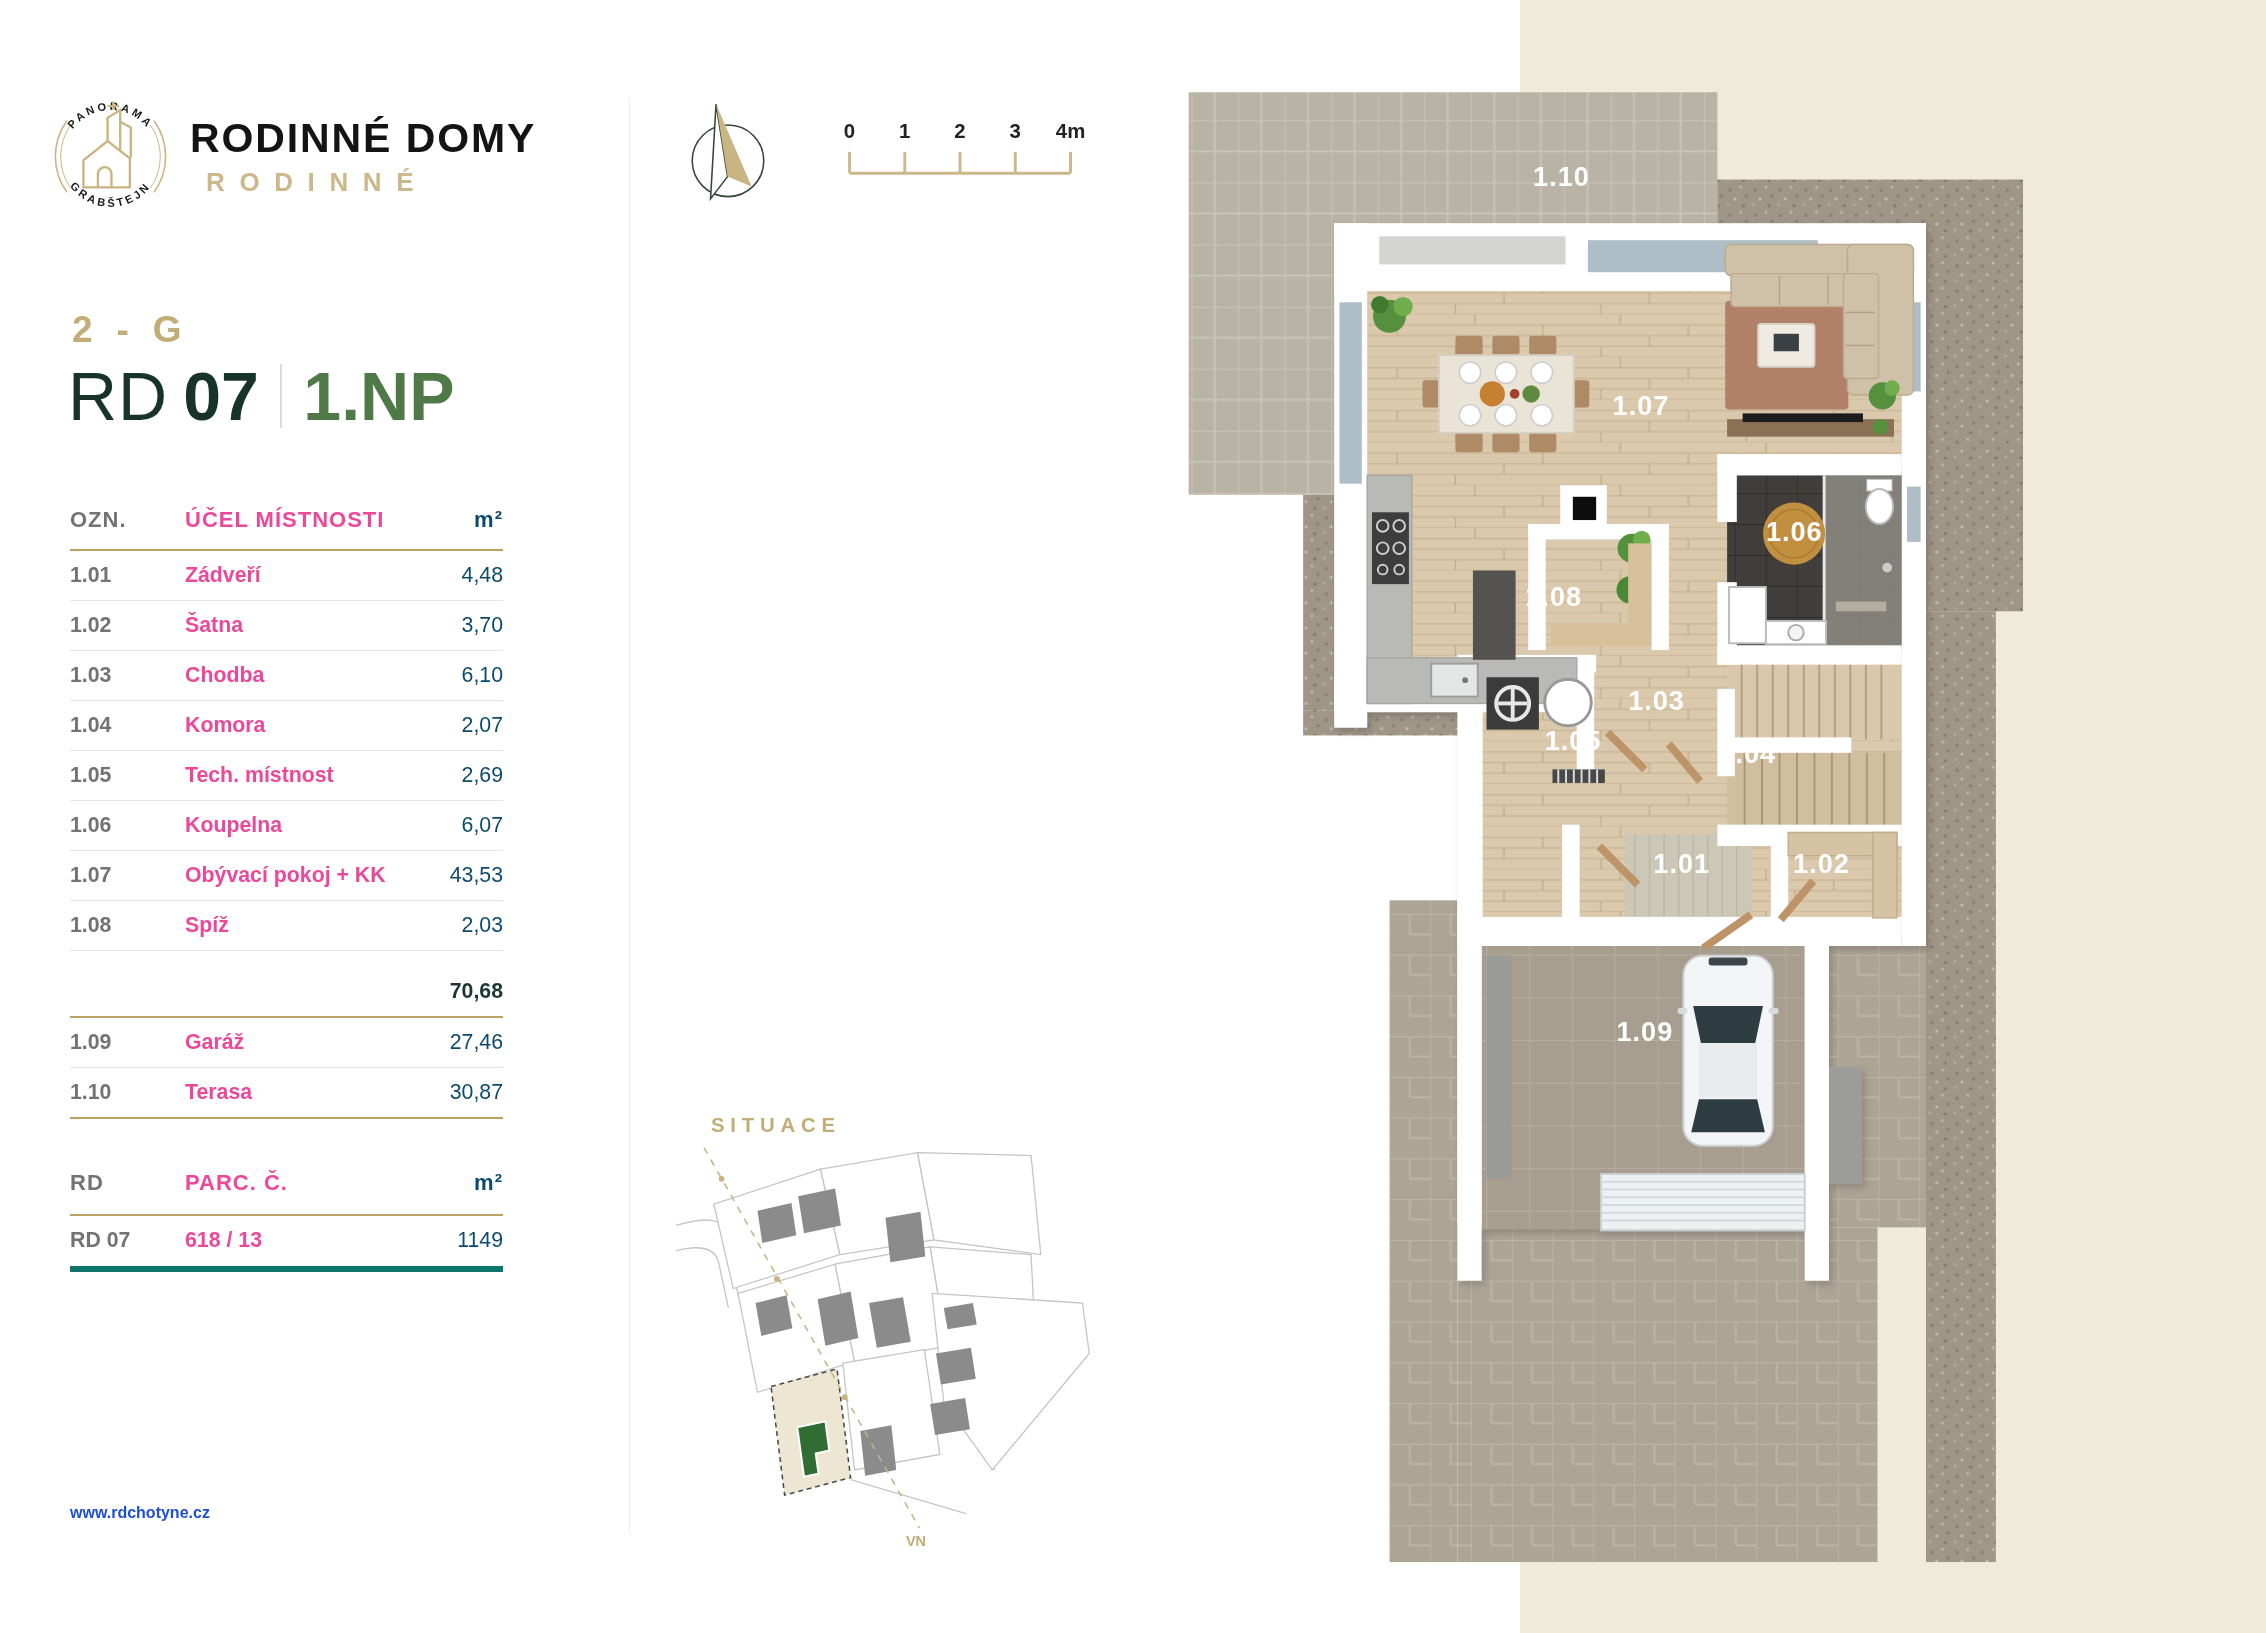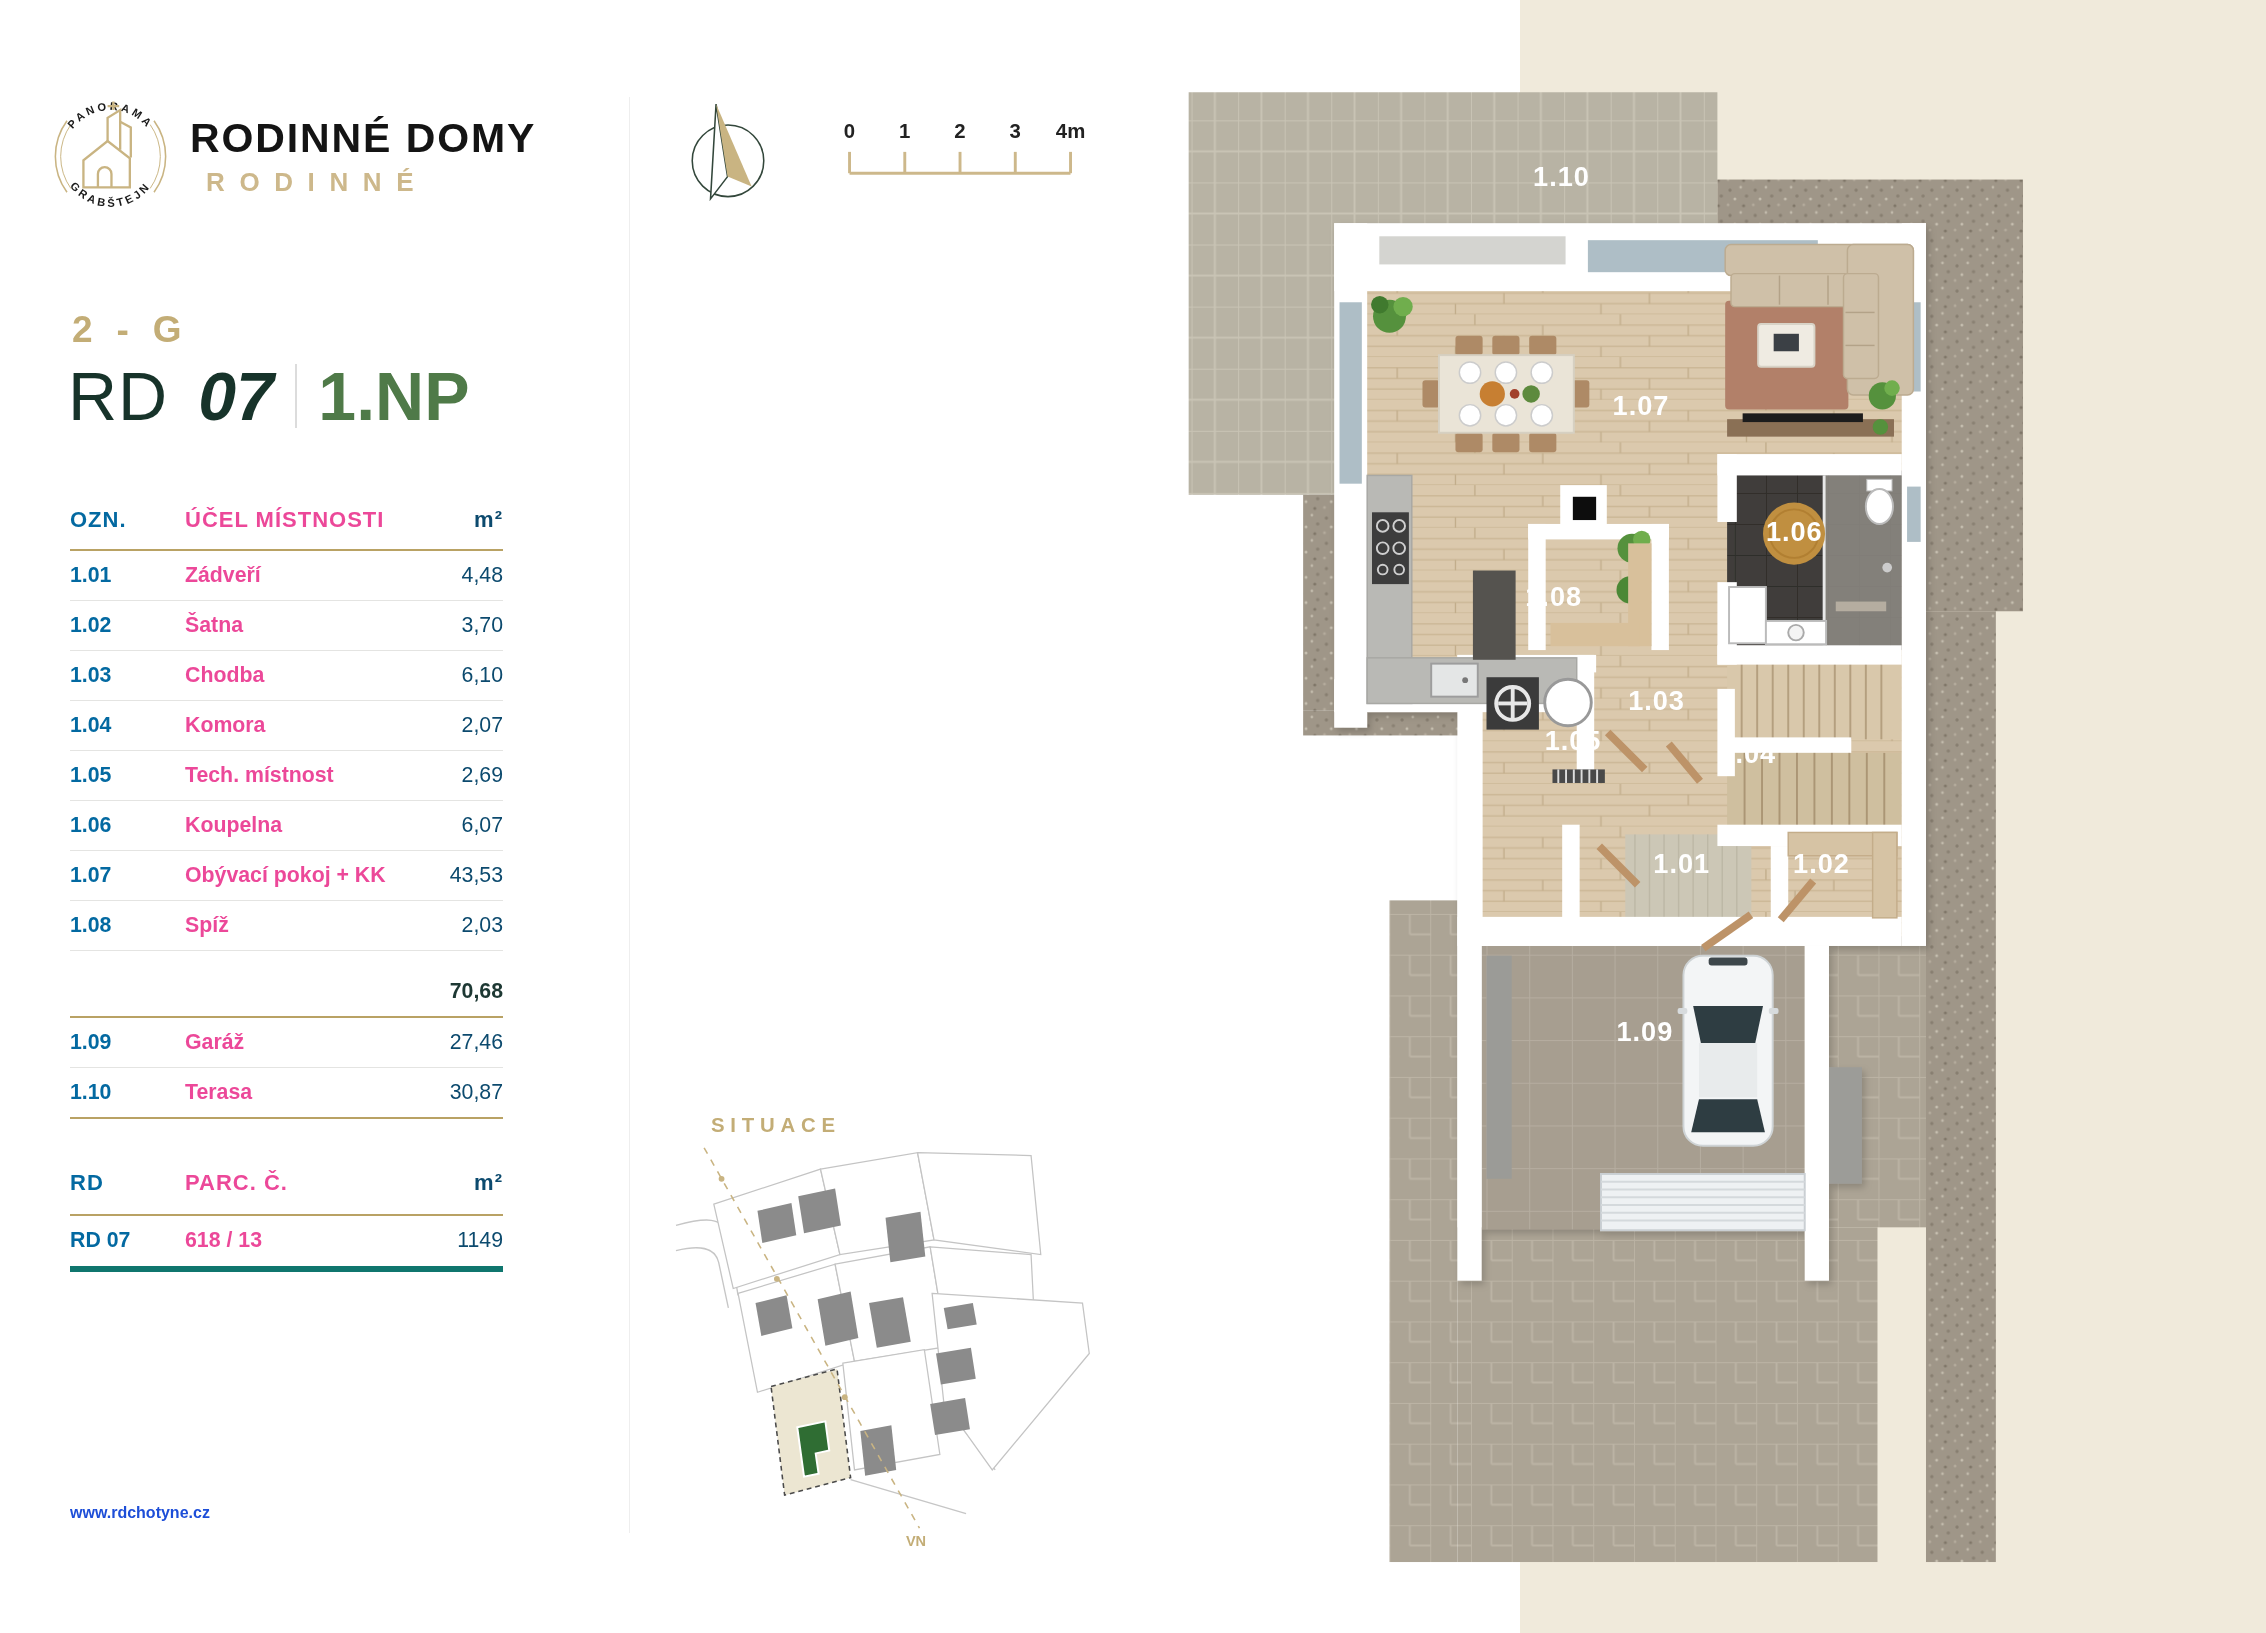--- a/index.html
+++ b/index.html
@@ -5,29 +5,29 @@
   html,body{margin:0;padding:0;}
   body{width:2267px;height:1633px;position:relative;background:#ffffff;
        font-family:"Liberation Sans", sans-serif;overflow:hidden;}
   .abs{position:absolute;}
   
   .brand-title{left:190px;top:115px;font-size:41px;font-weight:800;letter-spacing:1.9px;color:#141414;}
   .brand-sub{left:206px;top:167px;font-size:26px;font-weight:600;letter-spacing:14.6px;color:#cdb88b;}
   .variant{left:72px;top:309px;font-size:37px;font-weight:700;letter-spacing:6.8px;color:#c3ad76;}
   .titlerow{left:68px;top:357px;display:flex;align-items:center;}
   .rd{font-size:68px;font-weight:500;color:#17332a;letter-spacing:1px;}
-  .rdnum{font-size:68px;font-weight:800;color:#17332a;margin-left:30px;font-style:italic;}
+  .rdnum{font-size:68px;font-weight:800;color:#17332a;margin-left:15px;}
   .tdivider{width:1.9px;height:64px;background:#dcdcdc;margin:0 21.3px;}
   .np{font-size:68px;font-weight:800;color:#4f7a48;}
   .rtable{left:70px;top:507px;width:433px;}
   .rtable .hd{display:flex;font-size:22px;font-weight:700;color:#b9a264;letter-spacing:1px;
               padding-bottom:15.5px;border-bottom:2.9px solid #b9a264;}
   .rtable .row{display:flex;align-items:center;height:49px;border-bottom:1px solid #e4e4e2;
                font-size:21.3px;}
-  .c-ozn{width:115px;font-weight:700;color:#0369a1;}
+  .c-ozn{width:115px;font-weight:700;color:#737373;}
   .c-name{flex:1;color:#ec4899;font-weight:700;}
   .c-area{width:78px;text-align:right;color:#0c4a6e;}
   .row.total{border-bottom:2.9px solid #b9a264;margin-top:16px;}
   .row.total .c-area{font-weight:800;color:#1d3833;}
   .row.goldend{border-bottom:2.9px solid #b9a264;}
   .ptable{left:70px;top:1170px;width:433px;}
   .ptable .hd{display:flex;font-size:22px;font-weight:700;color:#b9a264;letter-spacing:1px;
               padding-bottom:17.5px;border-bottom:2.9px solid #b9a264;}
   .ptable .row{display:flex;align-items:center;height:50px;border-bottom:6px solid #0f766e;font-size:21.3px;}
   .website{left:70px;top:1504px;font-size:16px;font-weight:700;color:#1d4ed8;text-decoration:none;}

